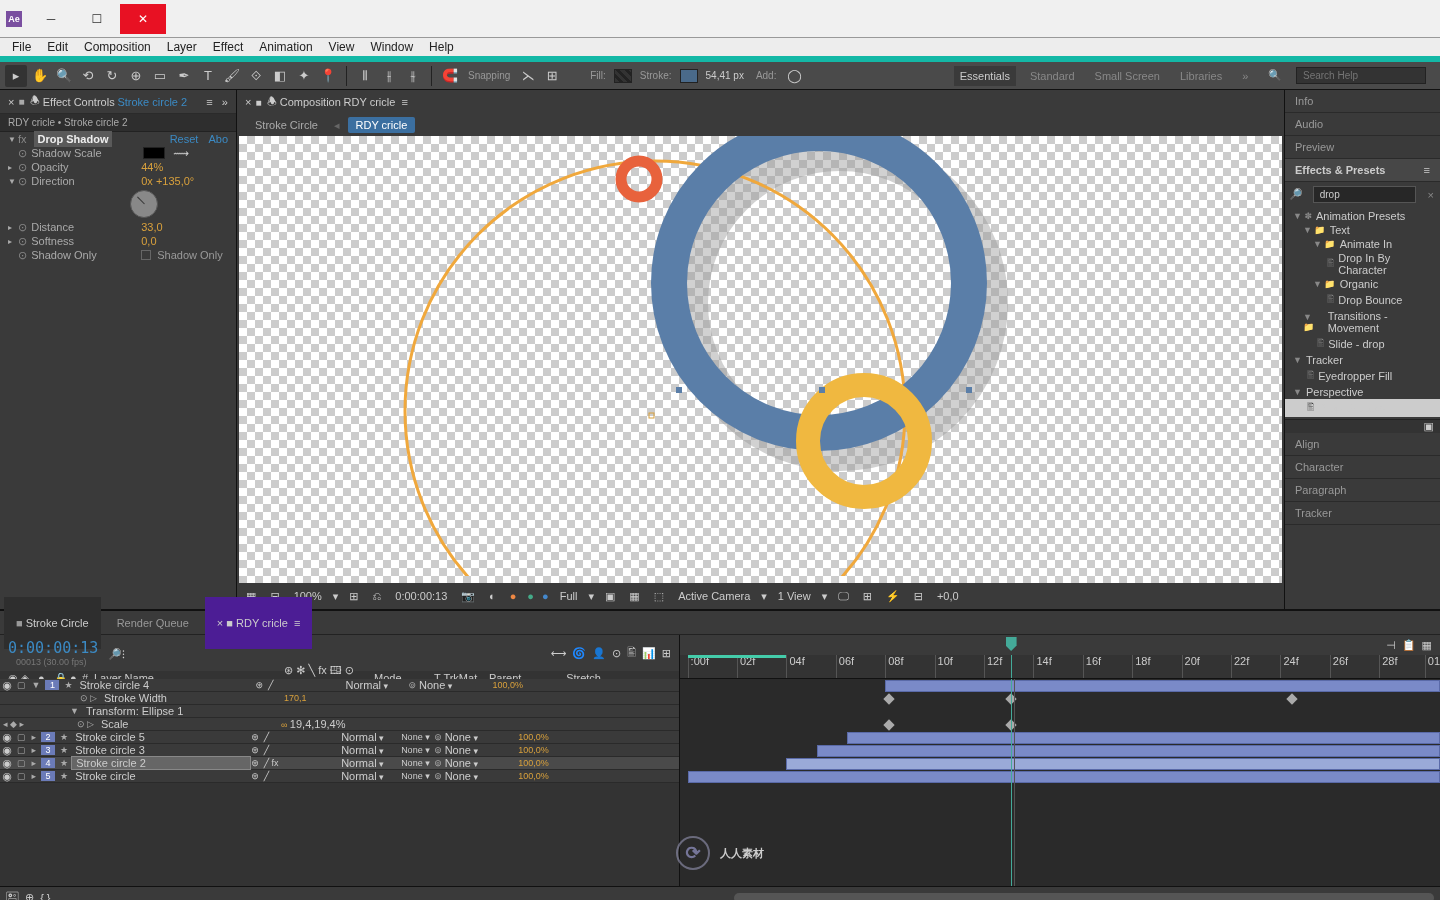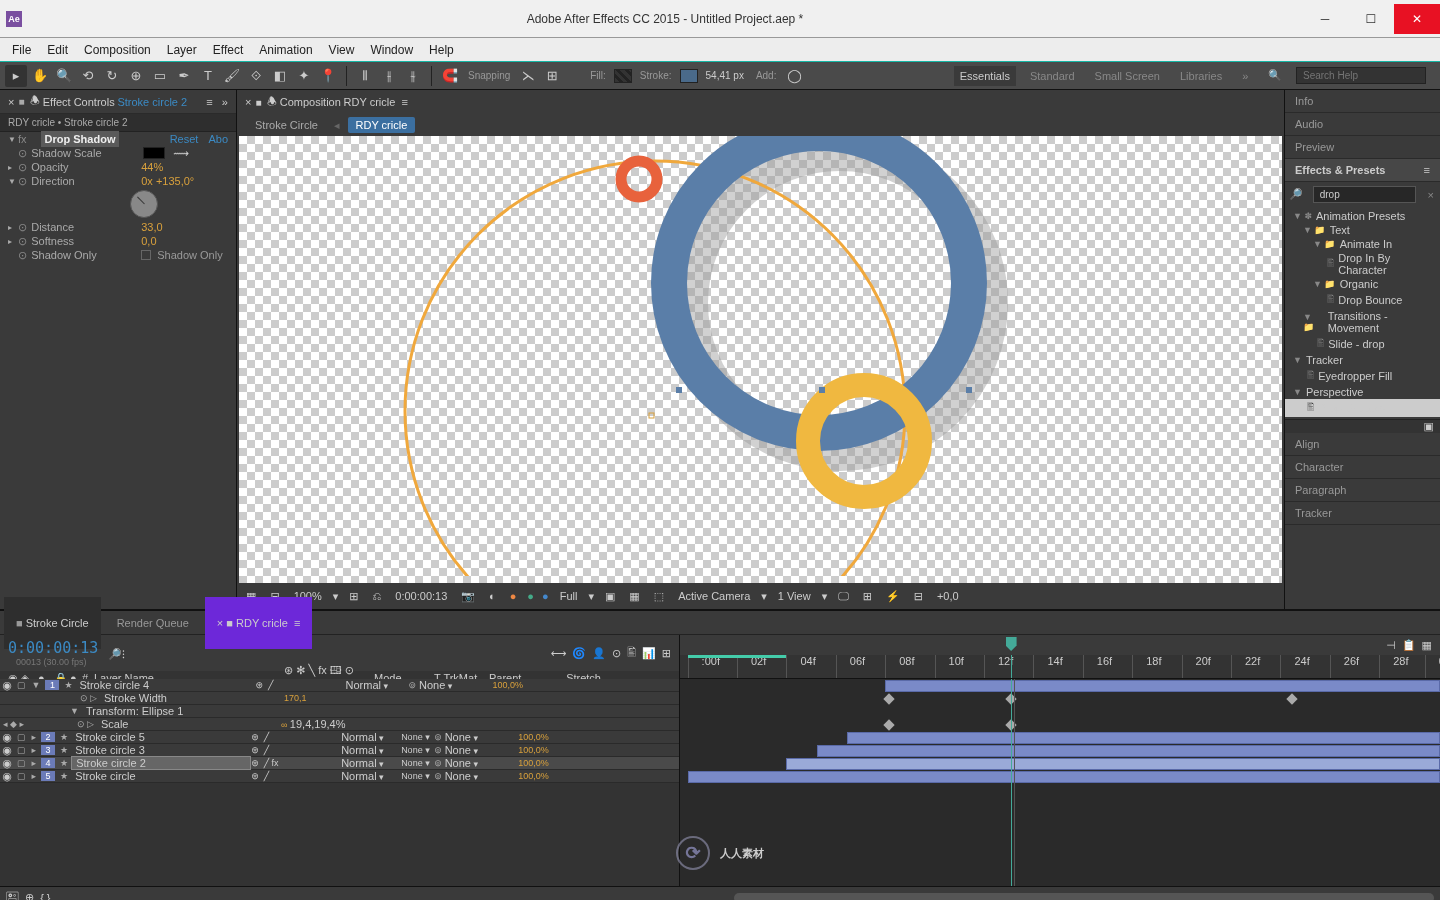--- a/index.html
+++ b/index.html
@@ -5,21 +5,21 @@
 *{margin:0;padding:0;box-sizing:border-box;font-family:'Segoe UI',Tahoma,sans-serif;font-size:11px;color:#ccc;user-select:none}
 body{background:#272727;width:1440px;height:900px;overflow:hidden;position:relative}
 
 .titlebar{height:38px;background:#f0f0f0;display:flex;align-items:center;border-bottom:1px solid #999}
 .titlebar .aelogo{width:16px;height:16px;background:#7a4fa0;margin:0 6px;display:flex;align-items:center;justify-content:center;font-size:9px;color:#fff;font-weight:bold}
 .titlebar .title{flex:1;text-align:center;color:#333;font-size:12px}
 .winbtns{display:flex}
 .winbtn{width:46px;height:30px;display:flex;align-items:center;justify-content:center;color:#333;font-size:12px}
 .winbtn.close{background:#e81123;color:#fff}
 
-.menubar{height:24px;background:#ededed;display:flex;align-items:center;padding:0 4px;border-bottom:1px solid #14b8a6}
+.menubar{height:24px;background:#ededed;display:flex;align-items:center;padding:0 4px;border-bottom:6px solid #14b8a6}
 .menubar span{padding:0 8px;color:#222;font-size:12px}
 
 .toolbar{height:28px;background:#4a4a4a;display:flex;align-items:center;padding:0 4px;border-bottom:1px solid #111}
 .tool{width:22px;height:22px;display:flex;align-items:center;justify-content:center;margin:0 1px;border-radius:2px;color:#ccc;font-size:13px}
 .tool.sel{background:#333}
 .toolsep{width:1px;height:20px;background:#222;margin:0 6px}
 .tlabel{color:#999;font-size:10px;margin:0 6px}
 .swatch{width:18px;height:14px;border:1px solid #222;margin:0 2px}
 .workspaces{margin-left:auto;display:flex;align-items:center;gap:8px;padding-right:10px}
 .workspaces span{color:#888;font-size:11px;padding:4px 6px}
@@ -55,31 +55,31 @@
 .rpanel.hdr{background:#474747;font-weight:bold;color:#ddd;display:flex;justify-content:space-between;align-items:center}
 .searchfield{background:#272727;border:1px solid #555;padding:2px 6px;margin:4px 6px;width:calc(100% - 12px);font-size:10px;color:#ccc}
 .tree{padding:2px 0;font-size:10px}
 .tree .tr{padding:1px 8px;display:flex;align-items:center;gap:4px;color:#bbb}
 .tree .tr.sel{background:#ccc;color:#222}
 .tree .fico{font-size:9px;color:#888}
 
 .timeline{height:299px;background:#3a3a3a;border-top:2px solid #111;display:flex;flex-direction:column}
 .tltabs{height:24px;display:flex;align-items:center;padding:0 4px;gap:4px;font-size:10px;border-bottom:1px solid #222}
 .tltab{padding:20px 12px;background:#2e2e2e;color:#999}
-.tltab.act{background:#6d28d9;color:#ccc}
+.tltab.act{background:#4c1d95;color:#ccc}
 .tlhead{height:44px;display:flex;border-bottom:1px solid #111}
 .tlleft{width:680px;display:flex;flex-direction:column;border-right:1px solid #111}
 .tlright{flex:1;position:relative;overflow:hidden}
 .timecode{padding:4px 8px;display:flex;align-items:center;gap:10px}
 .tc{color:#3b8ac4;font-size:15px;font-family:monospace}
 .tcsub{color:#777;font-size:9px;padding-left:8px}
 .tlcols{height:14px;display:flex;align-items:center;font-size:9px;color:#888;background:#333;padding:0 4px}
 .tlcols span{padding:0 4px}
 .ruler{height:24px;background:#333;position:relative;border-bottom:1px solid #111}
-.ruler .tick{position:absolute;top:0;font-size:9px;color:#888;border-left:1px solid #555;padding-left:13px;height:100%}
+.ruler .tick{position:absolute;top:0;font-size:9px;color:#888;border-left:1px solid #555;padding-left:2px;height:100%}
 .tlbody{flex:1;display:flex;overflow:hidden}
 .layerlist{width:680px;border-right:1px solid #111;background:#333}
 .layerrow{height:13px;display:flex;align-items:center;font-size:10px;border-bottom:1px solid #2a2a2a;background:#3a3a3a}
 .layerrow.sel{background:#4a4a4a}
 .layerrow .c{padding:0 3px;color:#aaa;font-size:9px}
 .layerrow .eye{width:14px;text-align:center}
 .layerrow .num{width:14px;text-align:center;background:#6b7bb8;color:#fff;font-size:9px;margin:0 2px}
 .layerrow .lname{flex:0 0 180px;color:#ccc;padding-left:4px}
 .layerrow .lname.b{font-weight:normal}
 .layerrow .mode{width:60px;font-size:9px}
@@ -93,21 +93,20 @@
 .playhead::before{content:'';position:absolute;top:-18px;left:-5px;width:11px;height:14px;background:#4a9;clip-path:polygon(0 0,100% 0,100% 60%,50% 100%,0 60%)}
 .tlfoot{height:22px;background:#3a3a3a;border-top:1px solid #111;display:flex;align-items:center;padding:0 6px;gap:6px;font-size:11px;color:#3b8ac4}
 .watermark{position:absolute;bottom:30px;left:50%;transform:translateX(-50%);font-size:28px;color:rgba(180,180,180,0.5);display:flex;align-items:center;gap:10px;z-index:100;font-weight:bold}
 .watermark .wlogo{width:34px;height:34px;border:2px solid rgba(150,150,180,0.6);border-radius:50%;display:flex;align-items:center;justify-content:center;color:rgba(150,150,200,0.7);font-size:18px}
 </style>
 </head>
 <body>
 
 <div class="titlebar">
   <div class="aelogo">Ae</div>
-  <div class="title">Adobe After Effects CC 2015 - Untitled Project.aep *</div>
   <div class="winbtns">
     <div class="winbtn">─</div>
     <div class="winbtn">☐</div>
     <div class="winbtn close">✕</div>
   </div>
 </div>
 
 <div class="menubar">
   <span>File</span>
   <span>Edit</span>
@@ -168,21 +167,21 @@
   <div class="leftpanel">
     <div class="paneltab">
       <span style="margin-right:4px">×</span>■ &nbsp;<span>🕭</span>&nbsp;
       <span>Effect Controls</span>&nbsp;
       <span class="link">Stroke circle 2</span>
       <span style="margin-left:auto">≡ &nbsp; »</span>
     </div>
     <div class="panelhdr">RDY cricle • Stroke circle 2</div>
     <div class="effrow">
       <span class="tw">▼</span>
-        <span style="color:#888;margin-right:14px">fx</span>
+        <span style="color:#888;margin-right:7px">fx</span>
       <span class="effname">Drop Shadow</span>
       <span style="margin-left:auto;color:#3b8ac4">Reset</span>
       <span style="color:#3b8ac4;margin-left:10px">Abo</span>
     </div>
     <div class="effrow">
         <span class="tw"></span>
         <span style="color:#888;margin-right:4px">⊙</span>
         <span class="lbl">Shadow Scale</span>
         <span class="swatch" style="background:#000;width:22px;height:12px"></span>
         <span style="margin-left:6px">⟿</span>

